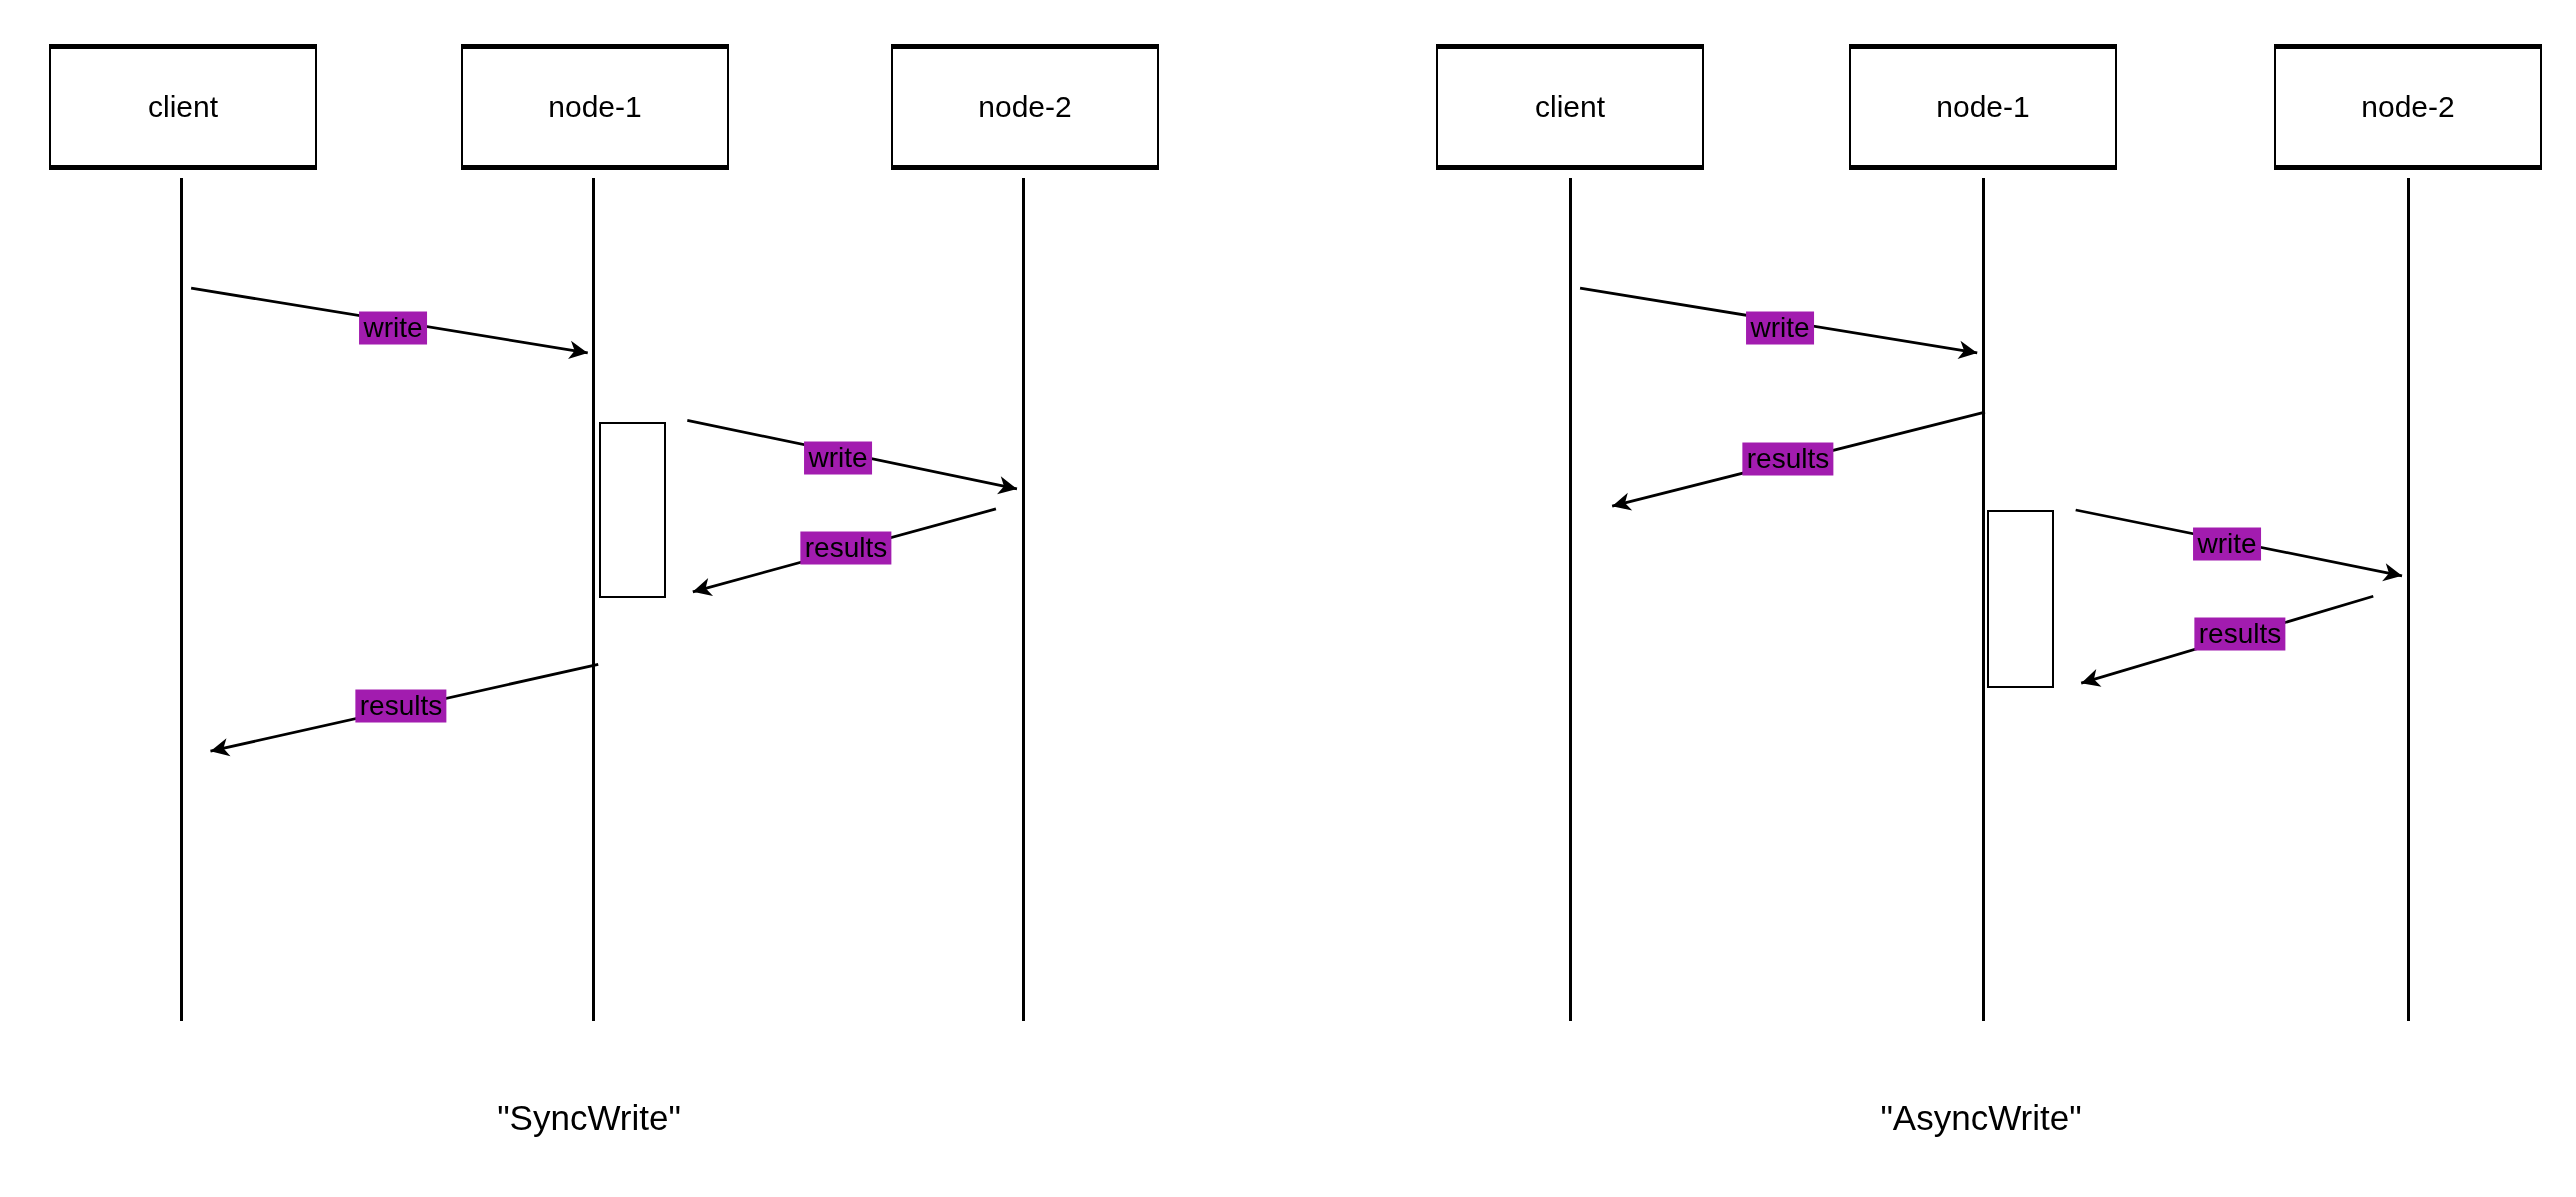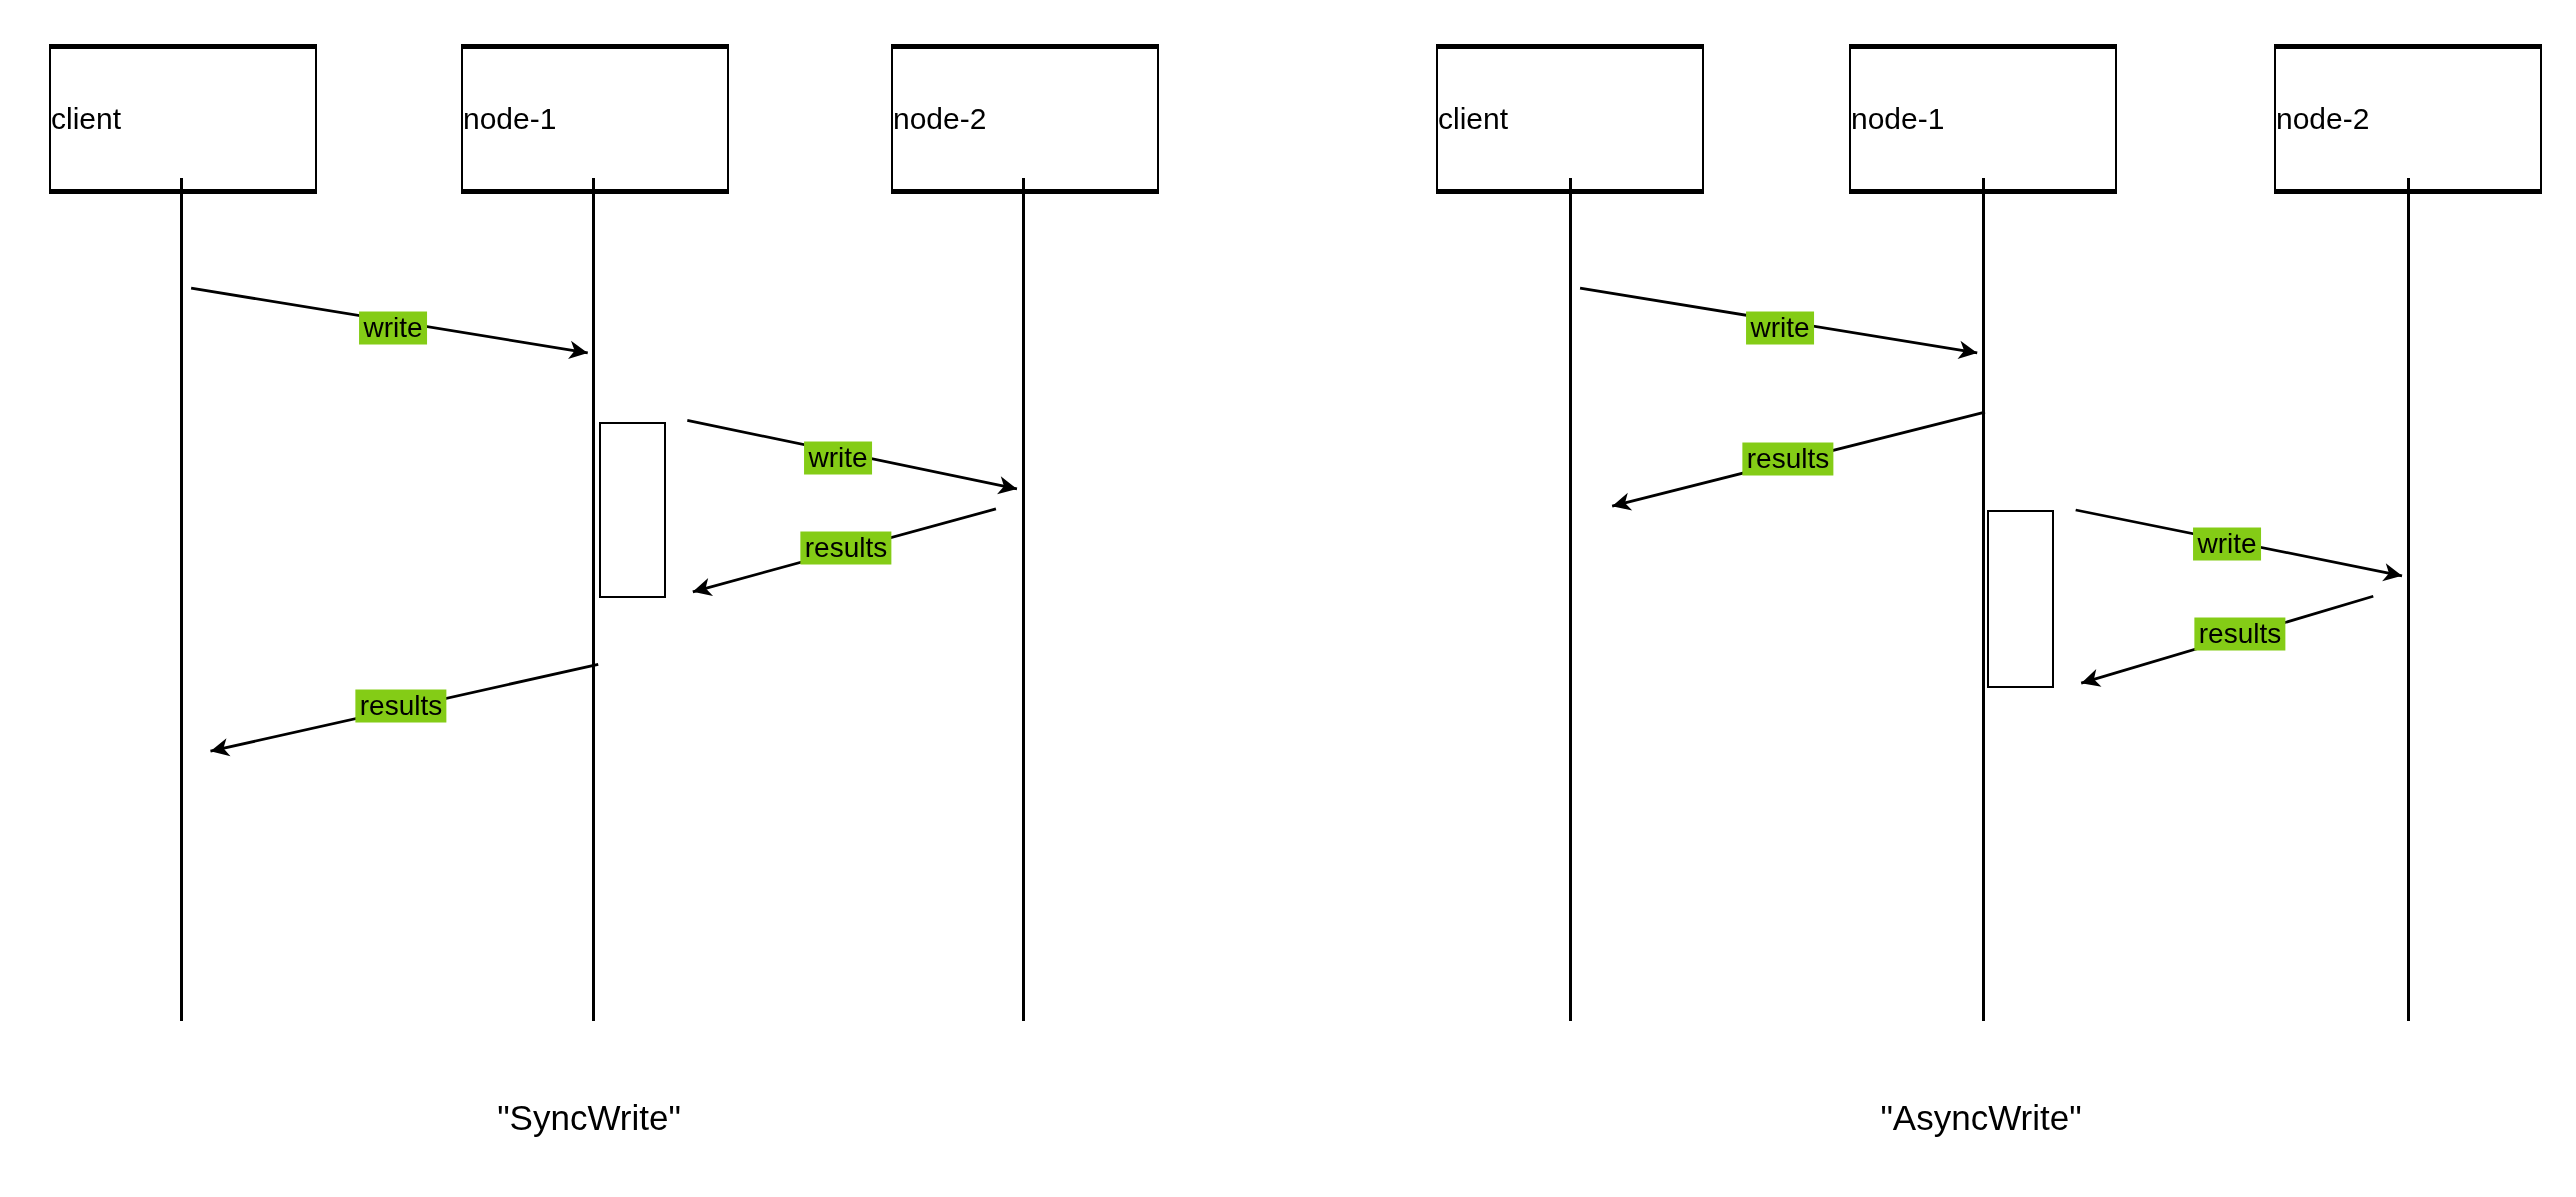--- a/index.html
+++ b/index.html
@@ -13,28 +13,29 @@
     height: 1197px;
     background: #ffffff;
     font-family: "Liberation Sans", sans-serif;
     color: #000000;
     overflow: hidden;
   }
   .actor-box {
     position: absolute;
     box-sizing: border-box;
     width: 268px;
-    height: 150px;
+    height: 126px;
     top: 44px;
     border: 2.2px solid #000000;
     border-top-width: 5.5px;
     border-bottom-width: 5.5px;
     background: #ffffff;
     display: flex;
     align-items: center;
+    justify-content: center;
   }
   .actor-label {
     font-size: 30px;
     line-height: 1;
     white-space: nowrap;
   }
   .lifeline {
     position: absolute;
     width: 2.8px;
     top: 178px;
@@ -56,21 +57,21 @@
     height: 1197px;
   }
   .msg-line {
     stroke: #000000;
     stroke-width: 5;
     fill: none;
   }
   .msg-label {
     position: absolute;
     transform: translate(-50%, -50%);
-    background: #84cc16;
+    background: #a21caf;
     padding: 1.1px 4.4px;
     font-size: 28px;
     line-height: 1.1;
     white-space: nowrap;
   }
   .diagram-caption {
     position: absolute;
     transform: translate(-50%, -50%);
     font-size: 35px;
     line-height: 1.1;

